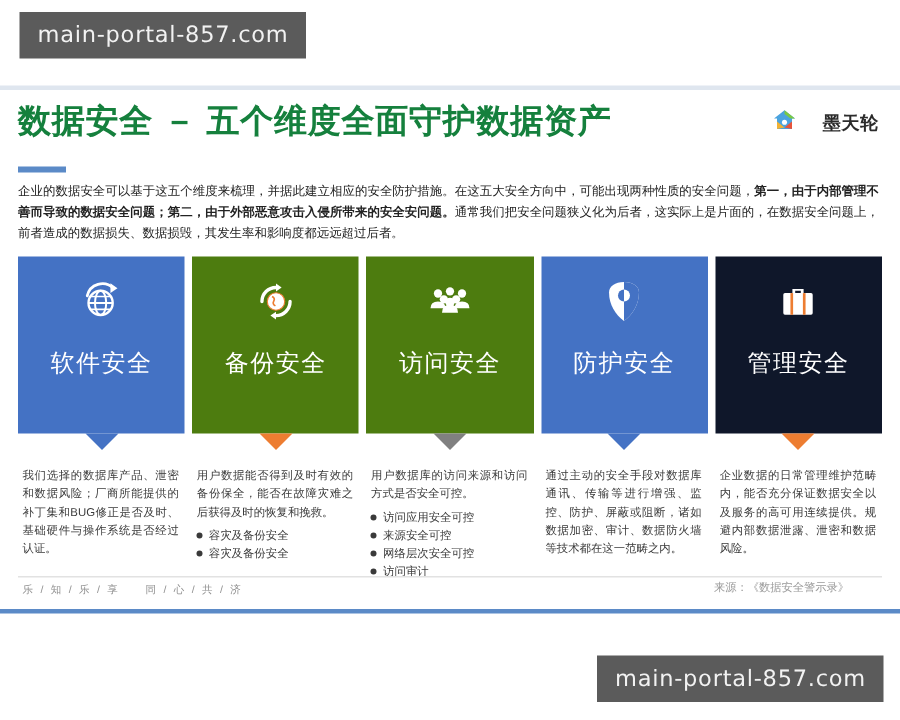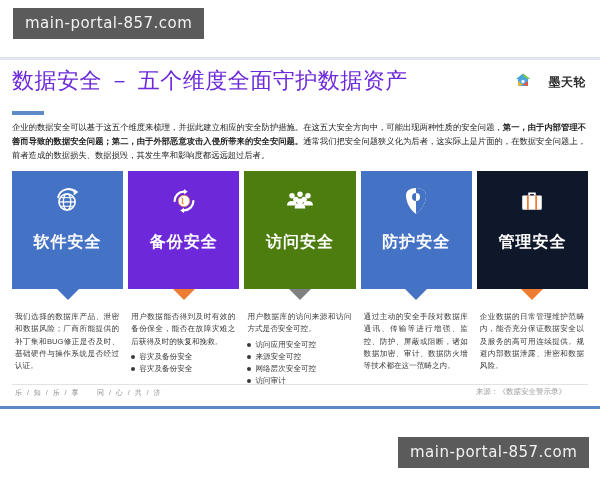--- a/index.html
+++ b/index.html
@@ -71,22 +71,22 @@
   
   .head-row {
     position: relative;
     height: 46px;
   }
   .slide-title {
     position: absolute;
     left: 0;
     top: 0;
     font-size: 22px;
-    font-weight: normal;
-    color: #6d28d9;
+    font-weight: bold;
+    color: #15803d;
     letter-spacing: 0.5px;
     white-space: nowrap;
   }
   .brand {
     position: absolute;
     right: 2px;
     top: 6px;
     display: flex;
     align-items: center;
     gap: 18px;
@@ -147,21 +147,21 @@
     height: 34px;
     display: flex;
     align-items: center;
     justify-content: center;
   }
   .cap-label {
     margin-top: 14px;
     color: #ffffff;
     font-size: 16px;
     letter-spacing: 1px;
-    font-weight: 700;
+    font-weight: 400;
   }
   .arrow {
     position: absolute;
     left: 50%;
     bottom: -11px;
     transform: translateX(-50%);
     width: 0; height: 0;
     border-left: 11px solid transparent;
     border-right: 11px solid transparent;
   }
@@ -267,21 +267,21 @@
               <path d="M22 3 L27 6.5 L22 10 Z" fill="#ffffff"></path>
             </svg>
           </div>
           <div class="cap-label">软件安全</div>
           <div class="arrow" style="border-top:11px solid #4472c4"></div>
         </div>
         <div class="body-txt">我们选择的数据库产品、泄密和数据风险；厂商所能提供的补丁集和BUG修正是否及时、基础硬件与操作系统是否经过认证。</div>
       </div>
 
       <div class="col">
-        <div class="cap" style="background:#6d28d9">
+        <div class="cap" style="background:#4d7c0f">
           <div class="cap-icon">
             <svg width="30" height="30" viewBox="0 0 32 32">
               <circle cx="16" cy="16" r="6.2" fill="#ffffff"></circle>
               <circle cx="16" cy="16" r="6.2" fill="none" stroke="#ed7d31" stroke-width="0.8"></circle>
               <path d="M13.2 12.5 q2.4 1.2 1.2 3.2 q-1.2 2 1.2 3.4" fill="none" stroke="#ed7d31" stroke-width="1.2"></path>
               <path d="M26 16 A10 10 0 0 1 16 26" fill="none" stroke="#ffffff" stroke-width="2.4" stroke-linecap="round"></path>
               <path d="M6 16 A10 10 0 0 1 16 6" fill="none" stroke="#ffffff" stroke-width="2.4" stroke-linecap="round"></path>
               <path d="M16 3.2 L20 6 L16 8.8 Z" fill="#ffffff"></path>
               <path d="M16 23.2 L12 26 L16 28.8 Z" fill="#ffffff"></path>
             </svg>

